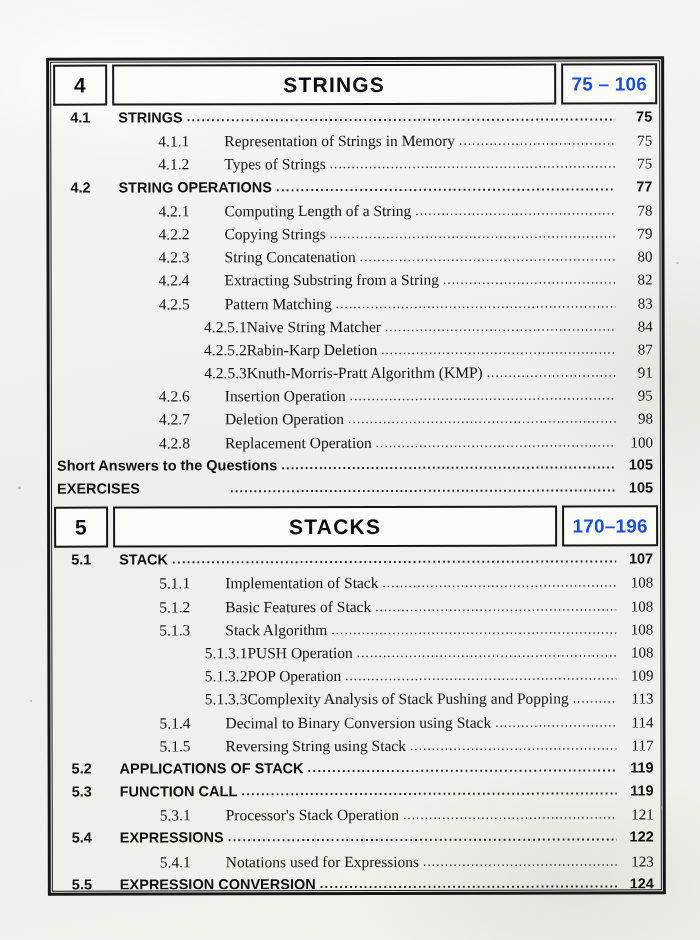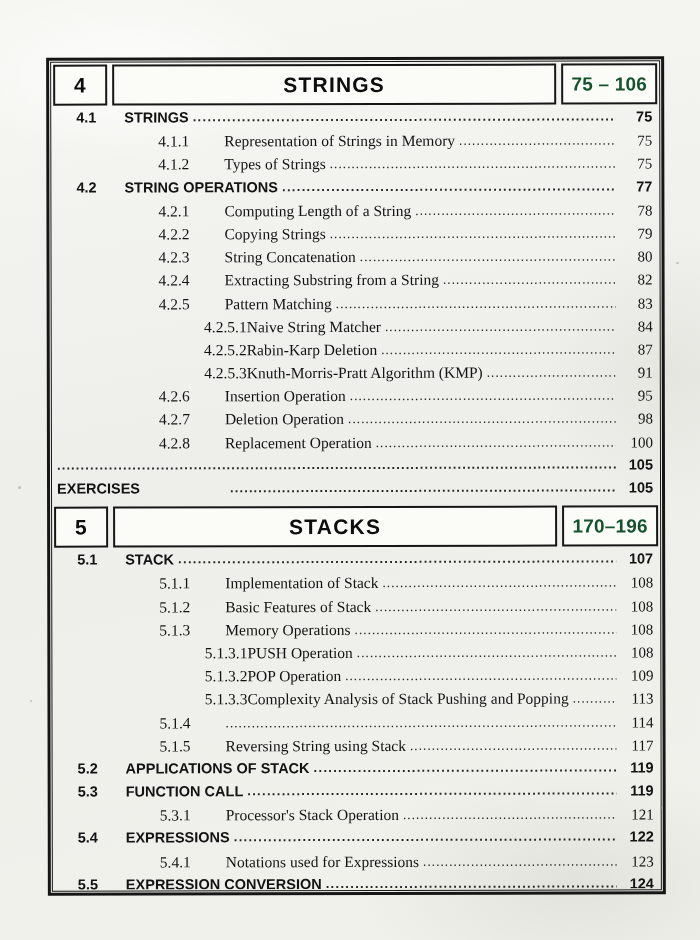--- a/index.html
+++ b/index.html
@@ -117,21 +117,21 @@
     align-items: center;
     justify-content: center;
     box-sizing: border-box;
     background: #fbfbf8;
   }
   .ch-pages-box .ch-pages {
     font-family: "Liberation Sans", sans-serif;
     font-weight: bold;
     font-size: 19px;
     letter-spacing: 0.2px;
-    color: #14532d;
+    color: #1d4ed8;
   }
 
   
   .entries {
     padding: 4px 6px 0 4px;
   }
   .entry {
     display: flex;
     align-items: baseline;
     height: 23.2px;
@@ -161,21 +161,21 @@
     text-align: right;
     padding-left: 3px;
   }
 
   
   .lvl1 {
     font-family: "Liberation Sans", sans-serif;
     font-weight: bold;
     font-size: 14.5px;
   }
-  .lvl1 .e-num { width: 48px; margin-left: 20px; }
+  .lvl1 .e-num { width: 48px; margin-left: 14px; }
   .lvl1 .e-title { }
   .lvl1 .e-page { font-size: 14.5px; }
   .lvl1 .e-dots { letter-spacing: 1.3px; }
 
   
   .lvl2 {
     font-family: "Liberation Serif", serif;
     font-size: 15.5px;
   }
   .lvl2 .e-num { width: 66px; margin-left: 102px; }
@@ -318,20 +318,21 @@
           <span class="e-page">98</span>
         </div>
         <div class="entry lvl2">
           <span class="e-num">4.2.8</span>
           <span class="e-title">Replacement Operation</span>
           <span class="e-dots">........................................................................................................................</span>
           <span class="e-page">100</span>
         </div>
         <div class="entry lvl0">
           <span class="e-num"></span>
+          <span class="e-title">Short Answers to the Questions</span>
           <span class="e-dots">........................................................................................................................</span>
           <span class="e-page">105</span>
         </div>
         <div class="entry lvl0">
           <span class="e-num"></span>
           <span class="e-title">EXERCISES</span>
           <span class="e-dots dots-sparse">........................................................................................................................</span>
           <span class="e-page">105</span>
         </div>
       </div>
@@ -361,21 +362,21 @@
           <span class="e-page">108</span>
         </div>
         <div class="entry lvl2">
           <span class="e-num">5.1.2</span>
           <span class="e-title">Basic Features of Stack</span>
           <span class="e-dots">........................................................................................................................</span>
           <span class="e-page">108</span>
         </div>
         <div class="entry lvl2">
           <span class="e-num">5.1.3</span>
-          <span class="e-title">Memory Operations</span>
+          <span class="e-title">Stack Algorithm</span>
           <span class="e-dots">........................................................................................................................</span>
           <span class="e-page">108</span>
         </div>
         <div class="entry lvl3">
           <span class="e-num">5.1.3.1</span>
           <span class="e-title">PUSH Operation</span>
           <span class="e-dots">........................................................................................................................</span>
           <span class="e-page">108</span>
         </div>
         <div class="entry lvl3">
@@ -385,20 +386,21 @@
           <span class="e-page">109</span>
         </div>
         <div class="entry lvl3">
           <span class="e-num">5.1.3.3</span>
           <span class="e-title">Complexity Analysis of Stack Pushing and Popping</span>
           <span class="e-dots">........................................................................................................................</span>
           <span class="e-page">113</span>
         </div>
         <div class="entry lvl2">
           <span class="e-num">5.1.4</span>
+          <span class="e-title">Decimal to Binary Conversion using Stack</span>
           <span class="e-dots">........................................................................................................................</span>
           <span class="e-page">114</span>
         </div>
         <div class="entry lvl2">
           <span class="e-num">5.1.5</span>
           <span class="e-title">Reversing String using Stack</span>
           <span class="e-dots">........................................................................................................................</span>
           <span class="e-page">117</span>
         </div>
         <div class="entry lvl1">

